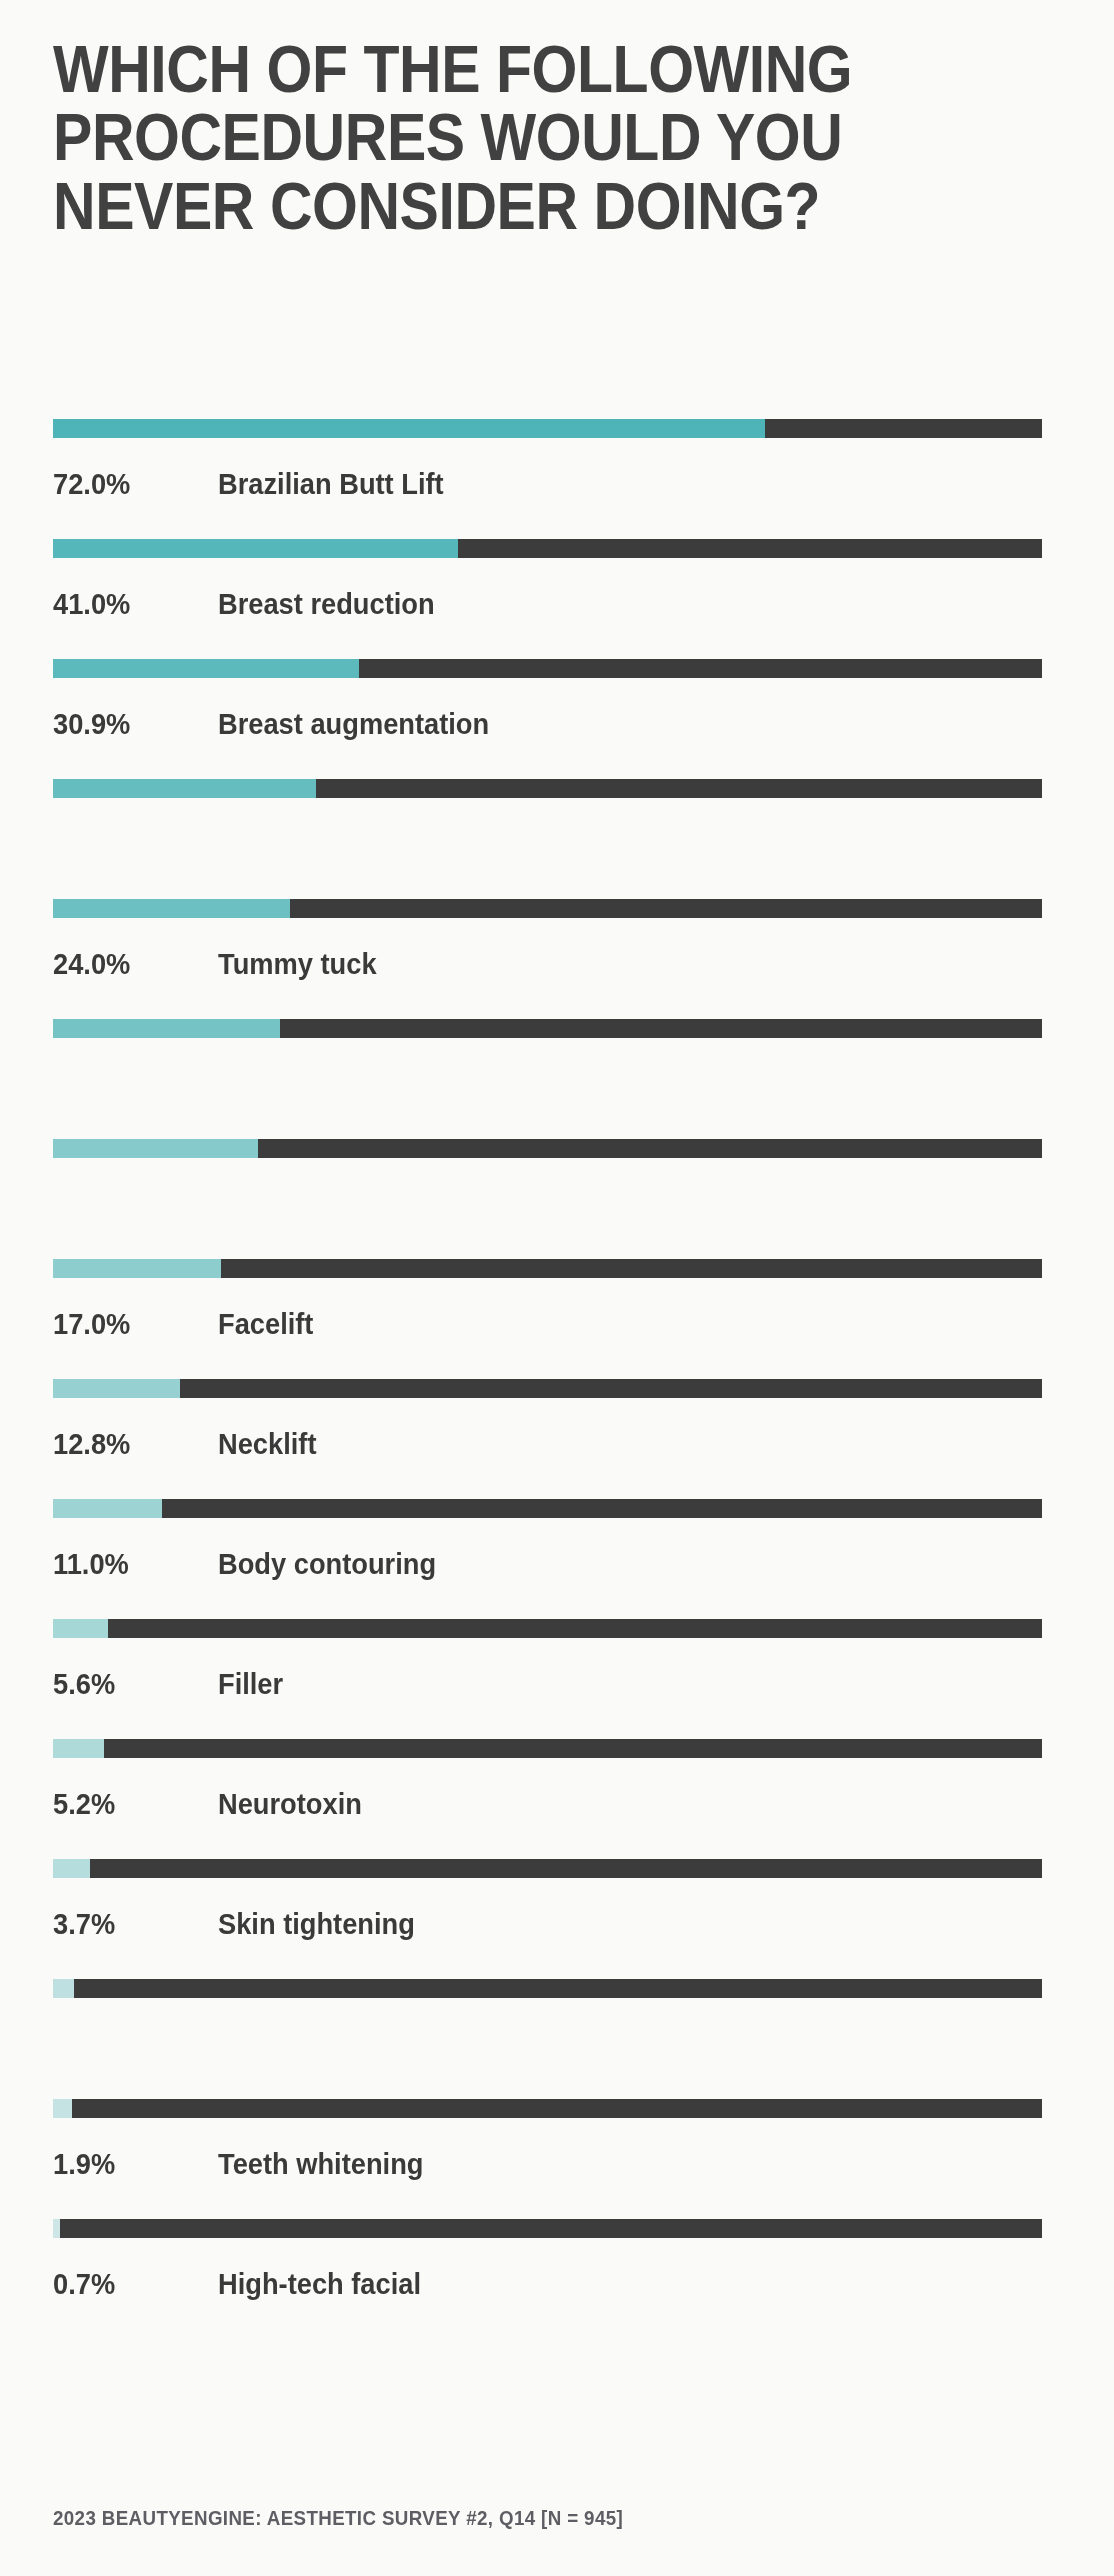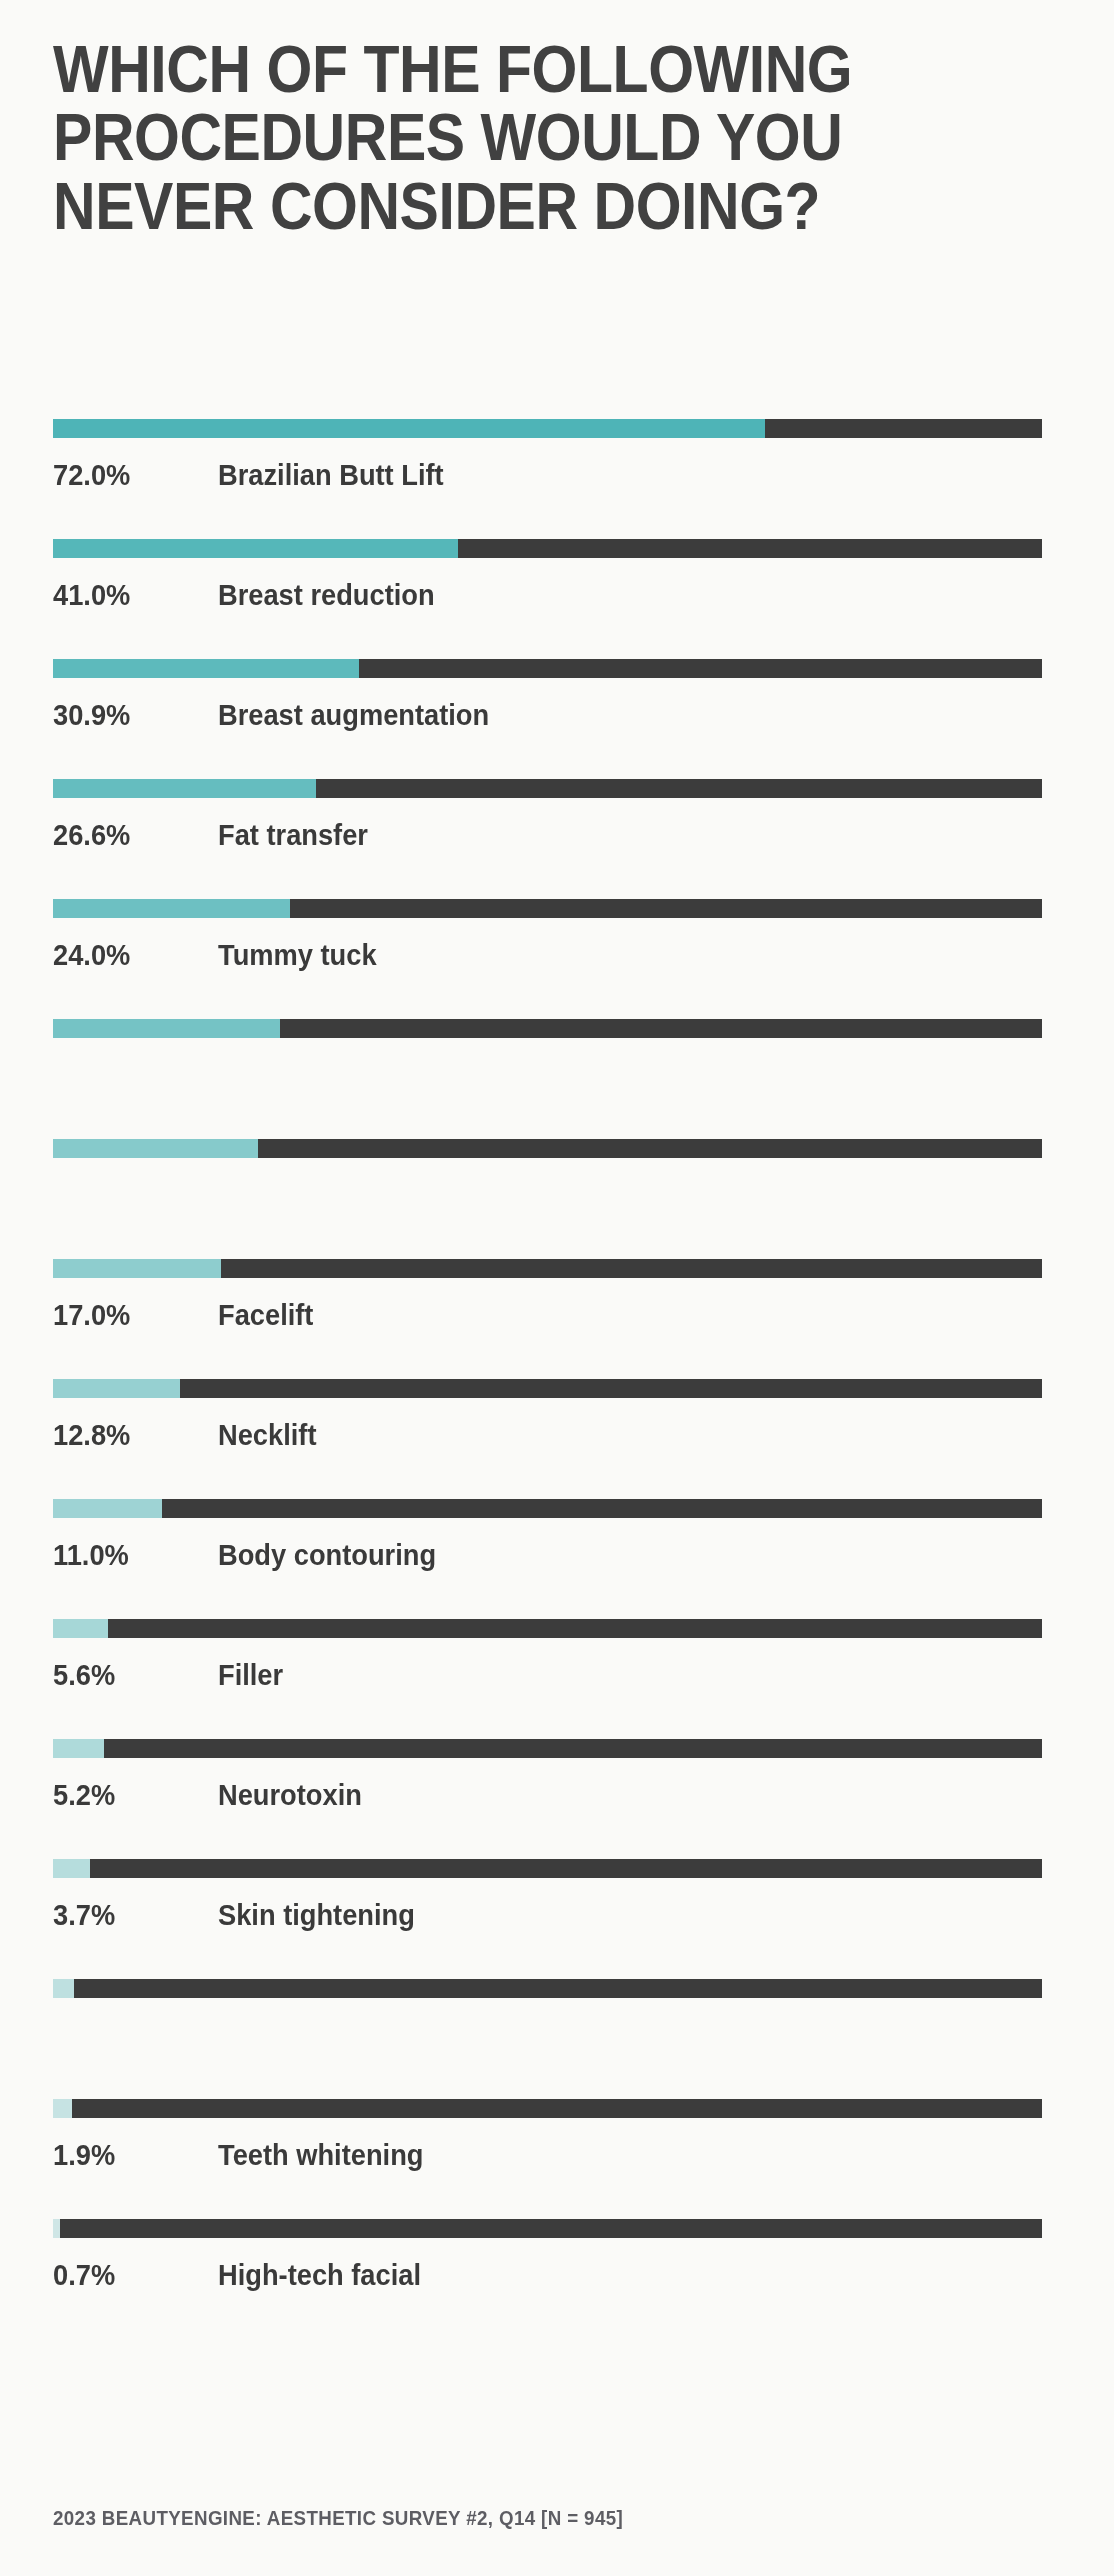--- a/index.html
+++ b/index.html
@@ -69,21 +69,21 @@
   .bar-fill {
     position: absolute;
     left: 0;
     top: 0;
     height: 100%;
     background: #4EB4B7;
   }
   .row-labels {
     position: absolute;
     left: 53px;
-    top: 41px;
+    top: 50px;
     width: 989px;
     height: 37px;
     display: flex;
     align-items: center;
   }
   .pct {
     display: inline-block;
     width: 111px;
     flex: 0 0 111px;
     font-family: "Liberation Sans Narrow", "Liberation Sans", sans-serif;
@@ -159,24 +159,20 @@
         </div>
         <div class="row-labels">
           <span class="pct">30.9%</span>
           <span class="label">Breast augmentation</span>
         </div>
       </div>
       <div class="row">
         <div class="bar-track">
           <div class="bar-fill" style="width: 26.6%; background: rgb(101, 189, 191);"></div>
         </div>
-        <div class="row-labels">
-          <span class="pct">26.6%</span>
-          <span class="label">Fat transfer</span>
-        </div>
       </div>
       <div class="row">
         <div class="bar-track">
           <div class="bar-fill" style="width: 24%; background: rgb(109, 192, 194);"></div>
         </div>
         <div class="row-labels">
           <span class="pct">24.0%</span>
           <span class="label">Tummy tuck</span>
         </div>
       </div>

